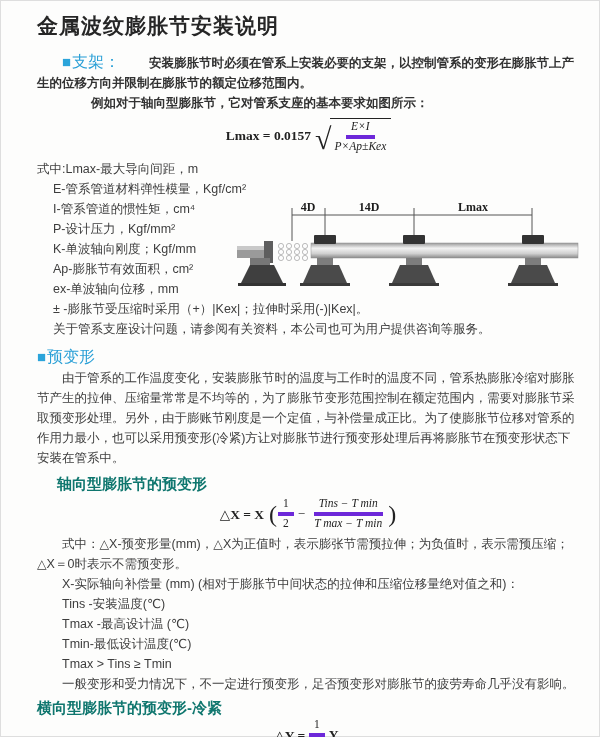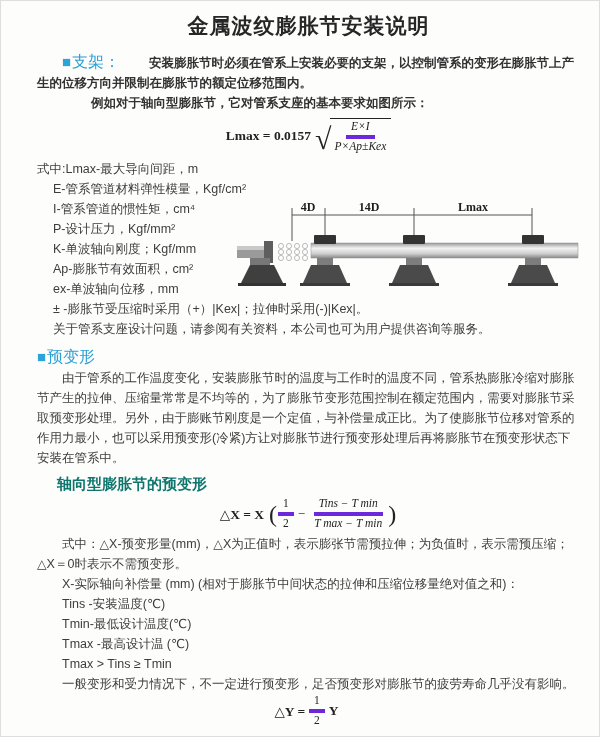--- a/index.html
+++ b/index.html
@@ -7,21 +7,21 @@
     width:600px;height:737px;
     background:#fdfdfc;
     box-shadow: inset 0 0 0 1px #dedede;
     font-family:"Liberation Sans","DejaVu Sans",sans-serif;
     color:#3d3d3d;
     overflow:hidden;
     position:relative;
   }
   .page{padding:10px 20px 0 37px;}
   .title{
-    text-align:center;font-size:21px;font-weight:bold;color:#262626;
+    font-size:21px;font-weight:bold;color:#262626;
     letter-spacing:1px;margin:2px 0 12px 0;
   }
   p{margin:0;font-size:12.5px;line-height:20px;}
   .indent{text-indent:25px;}
   .sec-header{font-size:16px;font-weight:normal;color:#299fd6;}
   .sec-marker{font-size:15px;color:#2ba4da;margin-right:1px;}
   .bold-intro{font-weight:bold;color:#323232;margin-left:29px;}
   .sub-title{font-size:15px;color:#0f766e;font-weight:bold;margin:0;line-height:20px;}
 
   
@@ -176,25 +176,26 @@
     <span class="frac">
       <span class="num f-var">Tins − T min</span>
       <span class="den f-var">T max − T min</span>
     </span>
     <span class="big-paren">)</span>
   </div>
 
   <p class="ind2 plain-line" style="padding-left:0;text-indent:25px;">式中：△X-预变形量(mm)，△X为正值时，表示膨张节需预拉伸；为负值时，表示需预压缩；△X＝0时表示不需预变形。</p>
   <div class="plain-line ind2">X-实际轴向补偿量 (mm) (相对于膨胀节中间状态的拉伸和压缩位移量绝对值之和)：</div>
   <div class="plain-line ind2">Tins -安装温度(℃)</div>
+  <div class="plain-line ind2">Tmax -最高设计温  (℃)</div>
   <div class="plain-line ind2">Tmin-最低设计温度(℃)</div>
-  <div class="plain-line ind2">Tmax -最高设计温  (℃)</div>
   <div class="plain-line ind2">Tmax &gt; Tins ≥ Tmin</div>
   <div class="plain-line ind2">一般变形和受力情况下，不一定进行预变形，足否预变形对膨胀节的疲劳寿命几乎没有影响。</div>
 
+  <div class="sub-title lateral-title">横向型膨胀节的预变形-冷紧</div>
 
   <div class="formula-row f3-block">
     <span class="f-lhs">△Y =</span>
     <span class="frac">
       <span class="num">1</span>
       <span class="den">2</span>
     </span>
     <span class="f-lhs" style="margin-left:4px;">Y</span>
   </div>
 

